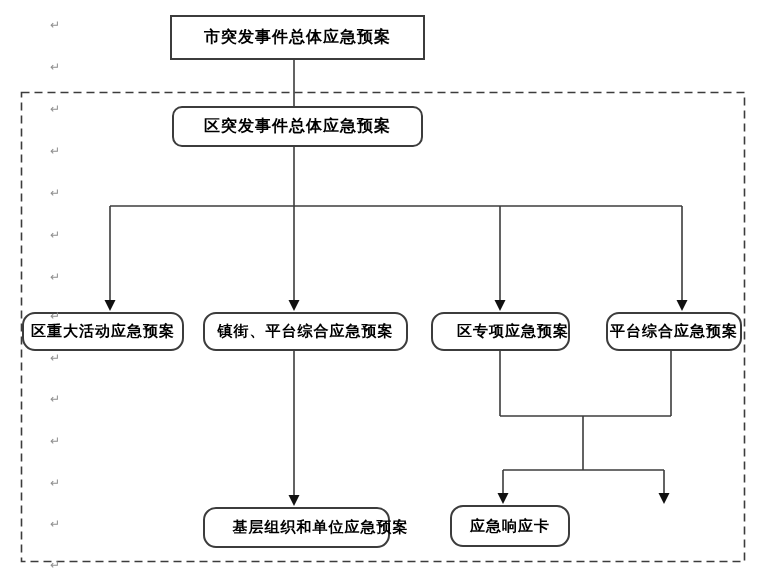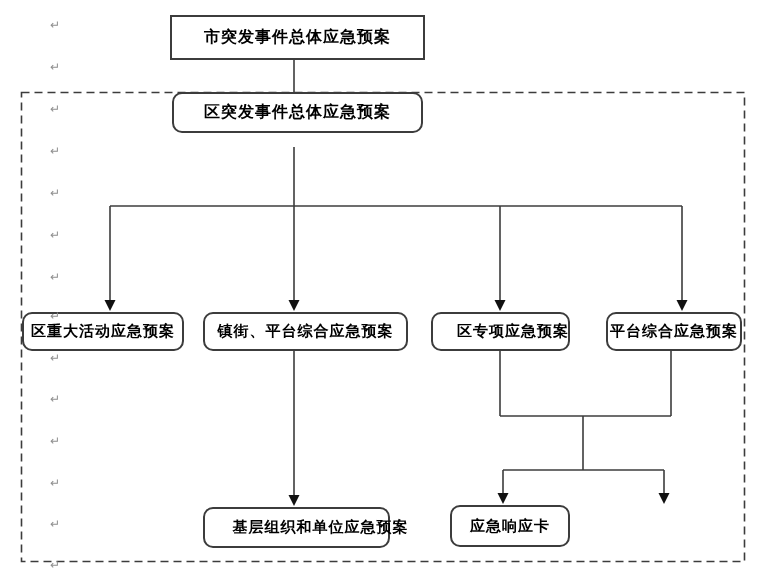--- a/index.html
+++ b/index.html
@@ -26,21 +26,21 @@
     display: flex;
     align-items: center;
     justify-content: center;
     text-align: center;
     letter-spacing: 1px;
     z-index: 2;
     white-space: nowrap;
   }
   .rounded { border-radius: 10px; }
   .fs16 { font-size: 16px; }
-  .fs15 { font-size: 15px; }
+  .fs15 { font-size: 15px; border-radius: 13px; }
   .pmark {
     position: absolute;
     left: 50px;
     z-index: 3;
     color: #8f8f8f;
     font-size: 12px;
     line-height: 1;
     user-select: none;
   }
 </style>
@@ -80,21 +80,21 @@
       <polygon points="494.5,300 505.5,300 500,311"></polygon>
       <polygon points="676.5,300 687.5,300 682,311"></polygon>
       <polygon points="288.5,495 299.5,495 294,506"></polygon>
       <polygon points="497.5,493 508.5,493 503,504"></polygon>
       <polygon points="658.5,493 669.5,493 664,504"></polygon>
     </g>
   </svg>
 
   <div class="node fs16" style="left:170px; top:15px;  width:255px; height:45px;">市突发事件总体应急预案</div>
 
-  <div class="node rounded fs16" style="left:172px; top:92px; width:251px; height:41px;">区突发事件总体应急预案</div>
+  <div class="node rounded fs16" style="left:172px; top:106px; width:251px; height:41px;">区突发事件总体应急预案</div>
 
   <div class="node rounded fs15" style="left:22px;  top:312px; width:162px; height:39px;">区重大活动应急预案</div>
 
   <div class="node rounded fs15" style="left:203px; top:312px; width:205px; height:39px;">镇街、平台综合应急预案</div>
 
   <div class="node rounded fs15" style="left:431px; top:312px; width:139px; height:39px;padding-left:25px;">区专项应急预案</div>
 
   <div class="node rounded fs15" style="left:606px; top:312px; width:136px; height:39px;">平台综合应急预案</div>
 
   <div class="node rounded fs15" style="left:203px; top:507px; width:187px; height:41px;padding-left:48px;">基层组织和单位应急预案</div>

